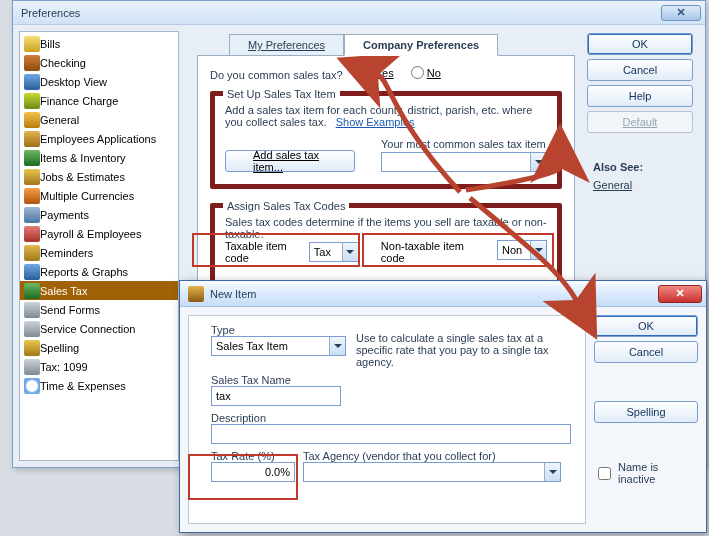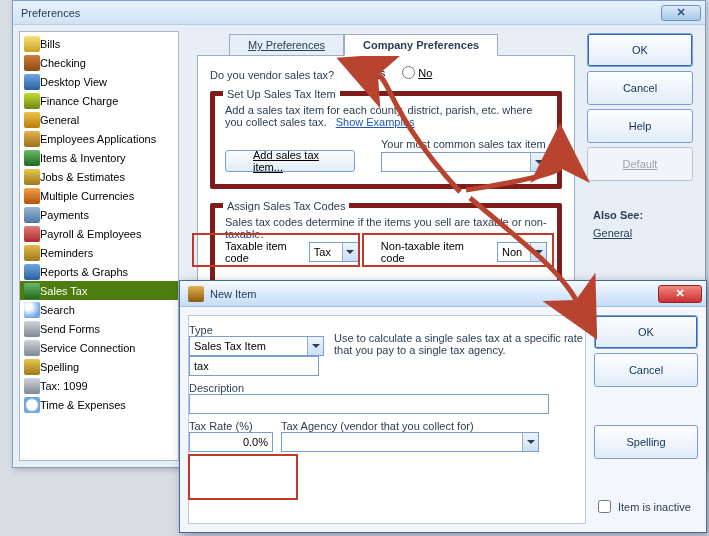--- a/index.html
+++ b/index.html
@@ -15,21 +15,21 @@
   .win1 .titlebar .xbtn { width: 40px; height: 16px; border-radius: 3px;
           background: linear-gradient(#dceaf9,#a9c7e6); border: 1px solid #6f94c2;
           display: flex; align-items: center; justify-content: center; color: #32567f; font-weight: bold; }
   .win1 .body { position: absolute; inset: 24px 0 0 0; display: flex; }
 
   
   .sidebar { width: 160px; border: 1px solid #a7b9cb; margin: 6px 0 6px 6px;
              background: #fff; overflow-y: scroll; overflow-x: hidden; padding: 2px 0; }
   .sbi { display: flex; align-items: center; height: 19px; padding: 0 4px; gap: 0;
          white-space: nowrap; cursor: default; }
-  .sbi.sel { background: #4d7c0f; color: #fff; }
+  .sbi.sel { background: #a16207; color: #fff; }
   .sbi .ic { width: 16px; height: 16px; flex-shrink: 0; display: inline-block;
              border-radius: 2px; }
   
   .ic-bills{background:linear-gradient(#f6e07a,#caa21f) ;}
   .ic-check{background:linear-gradient(#d07c35,#8e4c12);}
   .ic-desk{background:linear-gradient(#6fa8e6,#2b5e9c);}
   .ic-fin{background:linear-gradient(#c7d933,#6c8a14);}
   .ic-gen{background:linear-gradient(#f0c24a,#b97c0b);}
   .ic-int{background:linear-gradient(#e0b34e,#a0701a);}
   .ic-items{background:linear-gradient(#6fb865,#1b6b21);}
@@ -51,21 +51,21 @@
   
   .maincol { flex: 1; position: relative; }
   .tabs { position: absolute; left: 18px; top: 8px; display: flex; padding-left: 32px; }
   .tab { padding: 4px 18px; border: 1px solid #9aaec3; background: #e6eef7;
          color: #2b3e55; text-decoration: underline; position: relative; top: 1px; }
   .tab.act { font-weight: bold; background: #fff; border-bottom: 1px solid #fff; text-decoration: none; z-index: 2; }
   .panel { position: absolute; left: 18px; right: 130px; top: 30px; bottom: 12px;
            border: 1px solid #9aaec3; background: #fff; padding: 10px 12px; }
 
   .rightbtns { position: absolute; right: 12px; top: 8px; width: 106px; display: flex; flex-direction: column; gap: 4px; }
-  .btn { height: 34px; border: 1px solid #7a9ecf; border-radius: 3px;
+  .btn { height: 22px; border: 1px solid #7a9ecf; border-radius: 3px;
          background: linear-gradient(#fefefe,#e0ecf8); display: flex; align-items: center;
          justify-content: center; color: #11335a; }
   .btn.default { box-shadow: 0 0 0 1px #2f6ac0 inset; }
   .btn.dis { color: #9aa6b4; border-color: #b6c3d1; background: #f1f4f8; }
   .also { margin-top: 24px; padding-left: 6px; }
   .also .h { font-weight: bold; color: #2b3e55; }
   .also .v { text-decoration: underline; color: #2b3e55; margin-top: 6px; display: inline-block; }
 
   .q { color: #2b3e55; }
   .radio { display: inline-flex; align-items: center; gap: 3px; margin-left: 14px; }
@@ -94,21 +94,21 @@
   .win2 .titlebar { height: 26px; background: linear-gradient(#f7fbff,#dbeafd 50%,#c5ddf7);
           border-bottom: 1px solid #a6c1df; display: flex; align-items: center; padding: 0 0 0 8px; gap: 6px; }
   .win2 .titlebar .ic { width: 16px; height: 16px; background: linear-gradient(#e0b34e,#8e5a12); border-radius: 2px; }
   .win2 .titlebar .title { flex: 1; color: #2b3e55; }
   .win2 .titlebar .xbtn2 { width: 44px; height: 18px; margin-right: 4px; border-radius: 3px;
           background: linear-gradient(#f08a83,#c9302c); border: 1px solid #942522;
           color: #fff; display: flex; align-items: center; justify-content: center; font-weight: bold; }
   .win2 .body2 { position: absolute; inset: 26px 0 0 0; }
   .win2 .right2 { position: absolute; right: 8px; top: 8px; width: 104px; display: flex; flex-direction: column; gap: 4px; }
   .win2 .content2 { position: absolute; left: 8px; top: 8px; right: 120px; bottom: 8px;
-                    border: 1px solid #bcc9d8; background: #fff; padding: 8px 0; }
+                    border: 1px solid #bcc9d8; background: #fff; padding: 8px 22px; }
 
   .lbl { color: #2b3e55; display: block; margin-top: 6px; }
   .txt { height: 20px; border: 1px solid #7a9ecf; background: #fff; padding: 0 4px;
          display: inline-flex; align-items: center; }
   .chk { display: inline-flex; align-items: center; gap: 4px; color: #2b3e55; }
 
   
   .arrow-svg { position: absolute; pointer-events: none; }
 
 </style>
@@ -173,24 +173,20 @@
         </div>
       <div class="sbi">
           <span class="ic ic-rep"></span>
           <span>Reports &amp; Graphs</span>
         </div>
       <div class="sbi sel">
           <span class="ic ic-stax"></span>
           <span>Sales Tax</span>
         </div>
       <div class="sbi">
-          <span class="ic ic-search"></span>
-          <span>Search</span>
-        </div>
-      <div class="sbi">
           <span class="ic ic-send"></span>
           <span>Send Forms</span>
         </div>
       <div class="sbi">
           <span class="ic ic-svc"></span>
           <span>Service Connection</span>
         </div>
       <div class="sbi">
           <span class="ic ic-spell"></span>
           <span>Spelling</span>
@@ -206,21 +202,21 @@
     </div>
 
     <div class="maincol">
       <div class="tabs">
         <div class="tab">My Preferences</div>
         <div class="tab act">Company Preferences</div>
       </div>
 
       <div class="panel">
         <div>
-          <span class="q">Do you vendor sales tax?</span>
+          <span class="q">Do you common sales tax?</span>
           <label class="radio">
             <input type="radio" checked="" style="">
             <span style="text-decoration:underline">Yes</span>
           </label>
           <label class="radio">
             <input type="radio" style="">
             <span style="text-decoration:underline">No</span>
           </label>
         </div>
 
@@ -248,21 +244,21 @@
           <span class="legend">Assign Sales Tax Codes</span>
           <div class="hint">Sales tax codes determine if the items you sell are taxable or non-taxable.</div>
           <div style="display:flex;gap:22px;">
             <div style="display:flex;align-items:center;gap:6px">
               <span>Taxable item code</span>
               <div class="combo" style="width:52px">
                 <span>Tax</span>
                 <span class="arw"></span>
               </div>
             </div>
-            <div style="display:flex;align-items:center;gap:20px">
+            <div style="display:flex;align-items:flex-start;gap:20px">
               <span>Non-taxable item code</span>
               <div class="combo" style="width:52px">
                 <span>Non</span>
                 <span class="arw"></span>
               </div>
             </div>
           </div>
         </div>
       </div>
 
@@ -299,20 +295,21 @@
         <div>
           <span class="lbl" style="margin-top:0">Type</span>
           <div class="combo" style="width:135px">
             <span>Sales Tax Item</span>
             <span class="arw"></span>
           </div>
         </div>
         <div style="flex:1;color:#2b3e55;padding-top:8px">Use to calculate a single sales tax at a specific rate that you pay to a single tax agency.</div>
       </div>
 
+      <span class="lbl">Sales Tax Name</span>
       <div class="txt" style="width:130px">
         <span>tax</span>
       </div>
 
       <span class="lbl">Description</span>
       <div class="txt" style="width:360px">
         <span></span>
       </div>
 
       <div style="display:flex;gap:8px;margin-top:6px">
@@ -332,21 +329,21 @@
       </div>
     </div>
 
     <div class="right2">
       <div class="btn default">OK</div>
       <div class="btn">Cancel</div>
       <div style="height:30px"></div>
       <div class="btn">Spelling</div>
       <label class="chk" style="margin-top:34px">
         <input type="checkbox" style="">
-        <span>Item is inactive</span>
+        <span>Name is inactive</span>
       </label>
     </div>
   </div>
 </div>
 
 <div class="redbox" style="left:188px; top:454px; width:110px; height:46px"></div>
 
 <svg class="arrow-svg" style="left:0;top:0" width="709" height="536">
   <defs>
     <marker id="ah" markerWidth="14" markerHeight="14" refX="3" refY="6" orient="auto">

